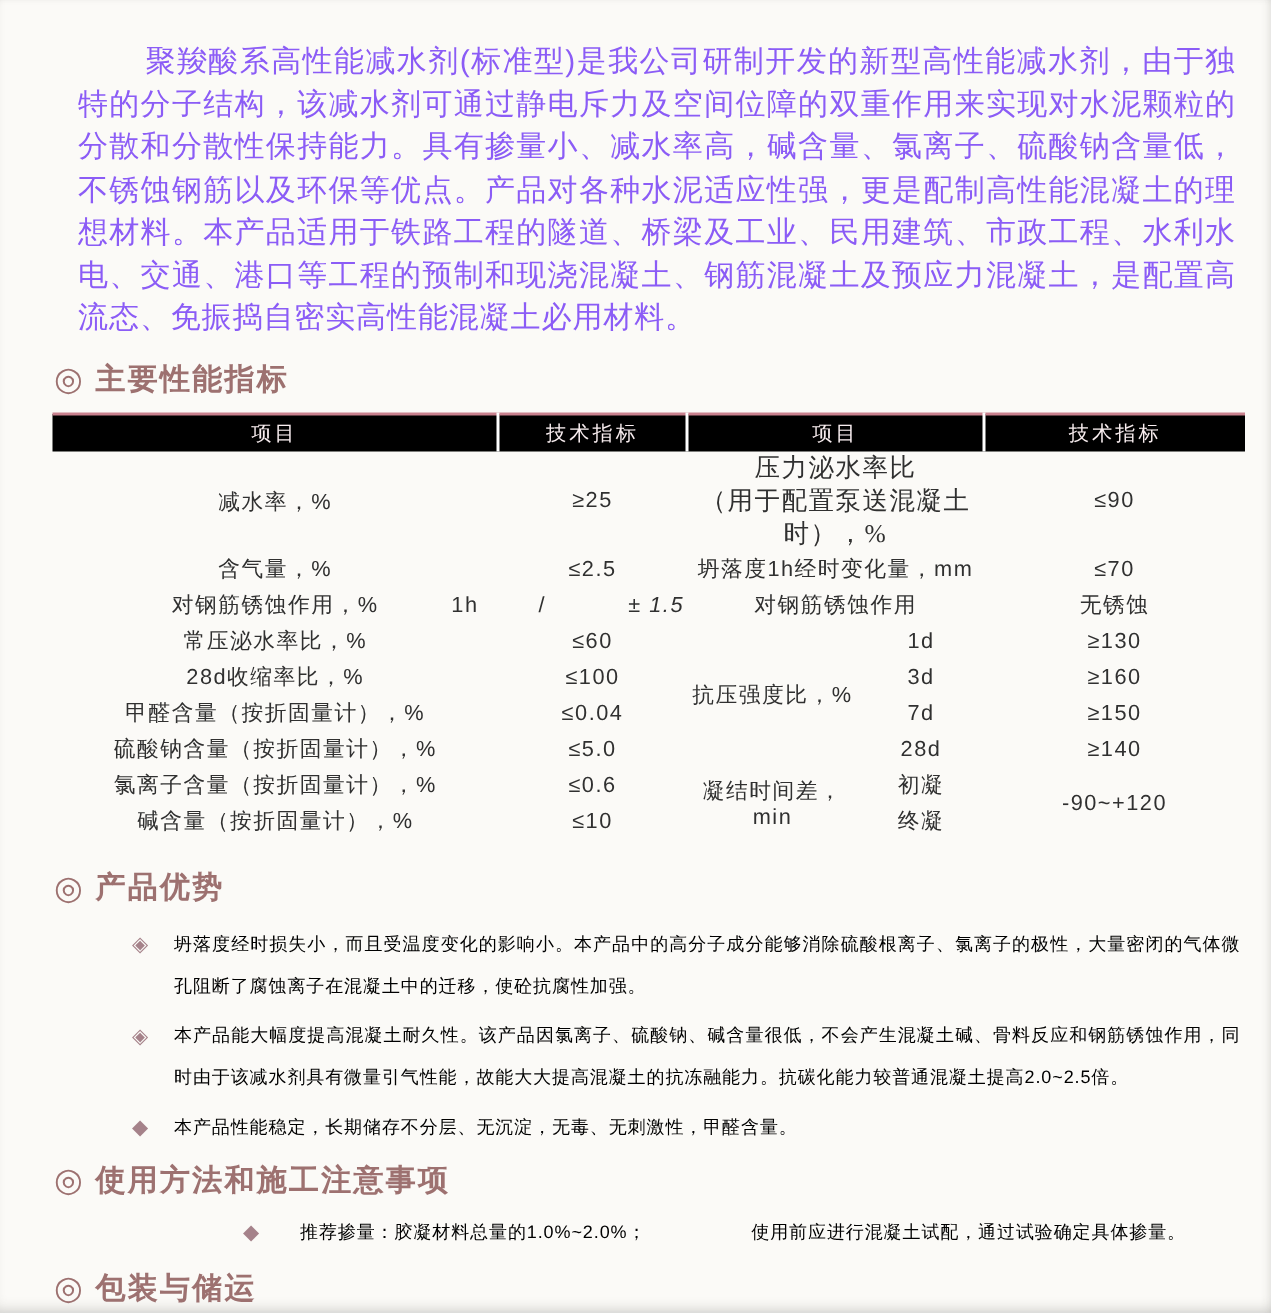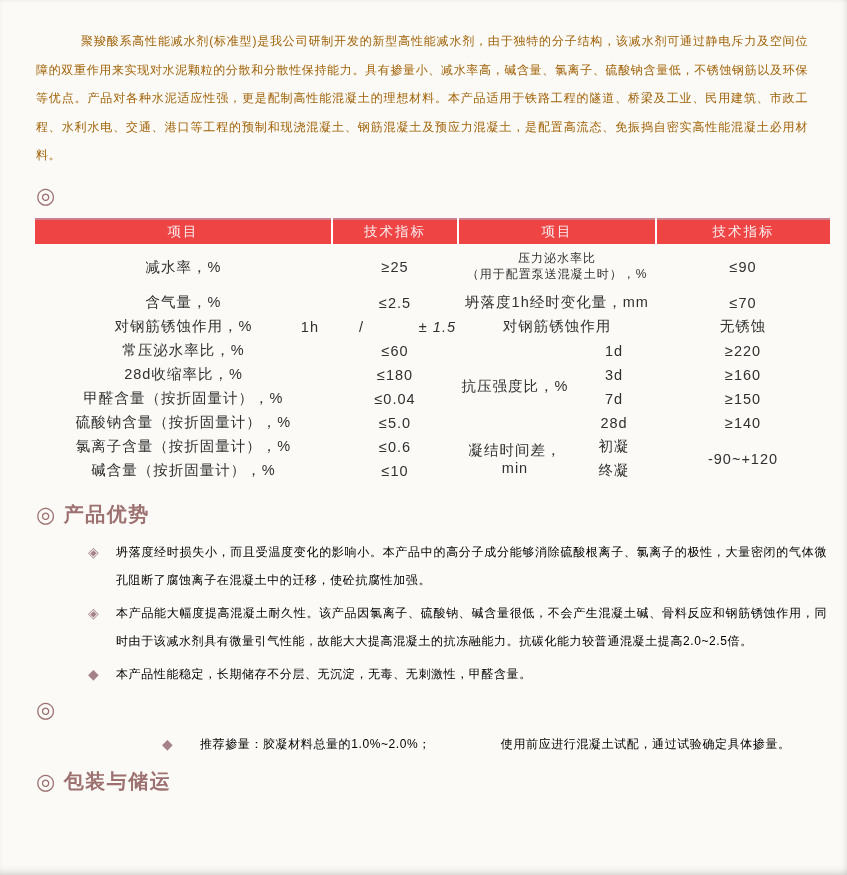--- a/index.html
+++ b/index.html
@@ -4,46 +4,46 @@
 <style>
   * { margin:0; padding:0; box-sizing:border-box; }
   html,body { width:847px; }
   body { font-family:"Liberation Sans","DejaVu Sans",sans-serif; }
   .page {
     position:relative; width:847px; height:875px; overflow:hidden;
     background:#fbfaf7; color:#1f1f1f;
     box-shadow: inset 0 -7px 9px -6px rgba(60,60,55,.25), inset -5px 0 8px -6px rgba(60,60,55,.18), inset 0 3px 6px -5px rgba(60,60,55,.12);
   }
   .intro {
-    margin:27px 19px 0 36px; width:772px;
-    font-size:12px; line-height:28.5px; letter-spacing:.6px;
-    text-indent:45px; text-align:justify; color:#a16207;
+    margin:27px 19px 0 52px; width:772px;
+    font-size:20px; line-height:28.5px; letter-spacing:.6px;
+    text-indent:45px; text-align:justify; color:#8b5cf6;
   }
   .section-h {
     display:flex; align-items:center; margin-left:36px; height:30px;
     color:#9d7170; font-weight:700; font-size:20px; letter-spacing:1.5px;
   }
   .section-h .marker { font-size:22px; font-weight:400; margin-right:7px; line-height:30px; }
   .h-perf { margin-top:11px; }
   .h-adv  { margin-top:17px; }
   .h-use  { margin-top:7px; }
   .h-pack { margin-top:9px; }
 
   table.perf { margin:7px 17px 0 35px; width:795px; border-collapse:collapse; table-layout:fixed; }
   table.perf th {
-    background:#ef4444; border-top:2px solid #c9818e; border-right:2px solid #ffffff;
+    background:#000000; border-top:2px solid #c9818e; border-right:2px solid #ffffff;
     height:25px; font-weight:400; font-size:13.5px; letter-spacing:2px; color:#f8edef;
   }
   table.perf th.last { border-right:none; }
   table.perf td {
     height:24px; text-align:center; vertical-align:middle;
     font-size:14.5px; letter-spacing:1px; color:#303030; padding:0;
   }
   tr.r1 td { height:47px; }
-  .two-line div { line-height:1.32; font-size:12px; }
+  .two-line div { line-height:1.32; font-size:17px;font-family:Liberation Serif, serif; }
   td.rel { position:relative; }
   .sub-1h { position:absolute; right:13px; top:50%; transform:translateY(-50%); }
   .slash  { position:absolute; left:27px; top:50%; transform:translateY(-50%); }
   .pm     { position:absolute; right:2px; top:50%; transform:translateY(-50%);font-style:italic; }
 
   .bullet-item { display:flex; align-items:flex-start; }
   .adv { margin:8px 20px 0 88px; }
   .adv .bullet-item { margin-bottom:5px; }
   .bullet { width:28px; flex:none; color:#a5828a; font-size:14px; line-height:28px; }
   .bullet-item p { flex:1; font-size:12px; line-height:28px; letter-spacing:.6px; text-align:justify; color:#000000; }
@@ -53,20 +53,21 @@
 </style>
 </head>
 <body>
 
 <div class="page">
 
   <p class="intro">聚羧酸系高性能减水剂(标准型)是我公司研制开发的新型高性能减水剂，由于独特的分子结构，该减水剂可通过静电斥力及空间位障的双重作用来实现对水泥颗粒的分散和分散性保持能力。具有掺量小、减水率高，碱含量、氯离子、硫酸钠含量低，不锈蚀钢筋以及环保等优点。产品对各种水泥适应性强，更是配制高性能混凝土的理想材料。本产品适用于铁路工程的隧道、桥梁及工业、民用建筑、市政工程、水利水电、交通、港口等工程的预制和现浇混凝土、钢筋混凝土及预应力混凝土，是配置高流态、免振捣自密实高性能混凝土必用材料。</p>
 
   <div class="section-h h-perf">
     <span class="marker">◎</span>
+    <span>主要性能指标</span>
   </div>
 
   <table class="perf">
     <colgroup>
         <col style="width:297px">
         <col style="width:126px">
         <col style="width:114px">
         <col style="width:84px">
         <col style="width:174px">
       </colgroup>
@@ -104,25 +105,25 @@
           <span class="pm">± 1.5</span>
         </td>
         <td colspan="2">对钢筋锈蚀作用</td>
         <td>无锈蚀</td>
       </tr>
       <tr>
         <td>常压泌水率比，%</td>
         <td>≤60</td>
         <td rowspan="4">抗压强度比，%</td>
         <td>1d</td>
-        <td>≥220</td>
+        <td>≥130</td>
       </tr>
       <tr>
         <td>28d收缩率比，%</td>
-        <td>≤180</td>
+        <td>≤100</td>
         <td>3d</td>
         <td>≥160</td>
       </tr>
       <tr>
         <td>甲醛含量（按折固量计），%</td>
         <td>≤0.04</td>
         <td>7d</td>
         <td>≥150</td>
       </tr>
       <tr>
@@ -161,20 +162,21 @@
       <p>本产品能大幅度提高混凝土耐久性。该产品因氯离子、硫酸钠、碱含量很低，不会产生混凝土碱、骨料反应和钢筋锈蚀作用，同时由于该减水剂具有微量引气性能，故能大大提高混凝土的抗冻融能力。抗碳化能力较普通混凝土提高2.0~2.5倍。</p>
     </div>
     <div class="bullet-item">
       <span class="bullet">◆</span>
       <p>本产品性能稳定，长期储存不分层、无沉淀，无毒、无刺激性，甲醛含量。</p>
     </div>
   </div>
 
   <div class="section-h h-use">
     <span class="marker">◎</span>
+    <span>使用方法和施工注意事项</span>
   </div>
 
   <div class="bullet-item usage-line">
     <span class="bullet">◆</span>
     <p>
       <span>推荐掺量：胶凝材料总量的1.0%~2.0%；</span>
       <span class="note">使用前应进行混凝土试配，通过试验确定具体掺量。</span>
     </p>
   </div>
 

